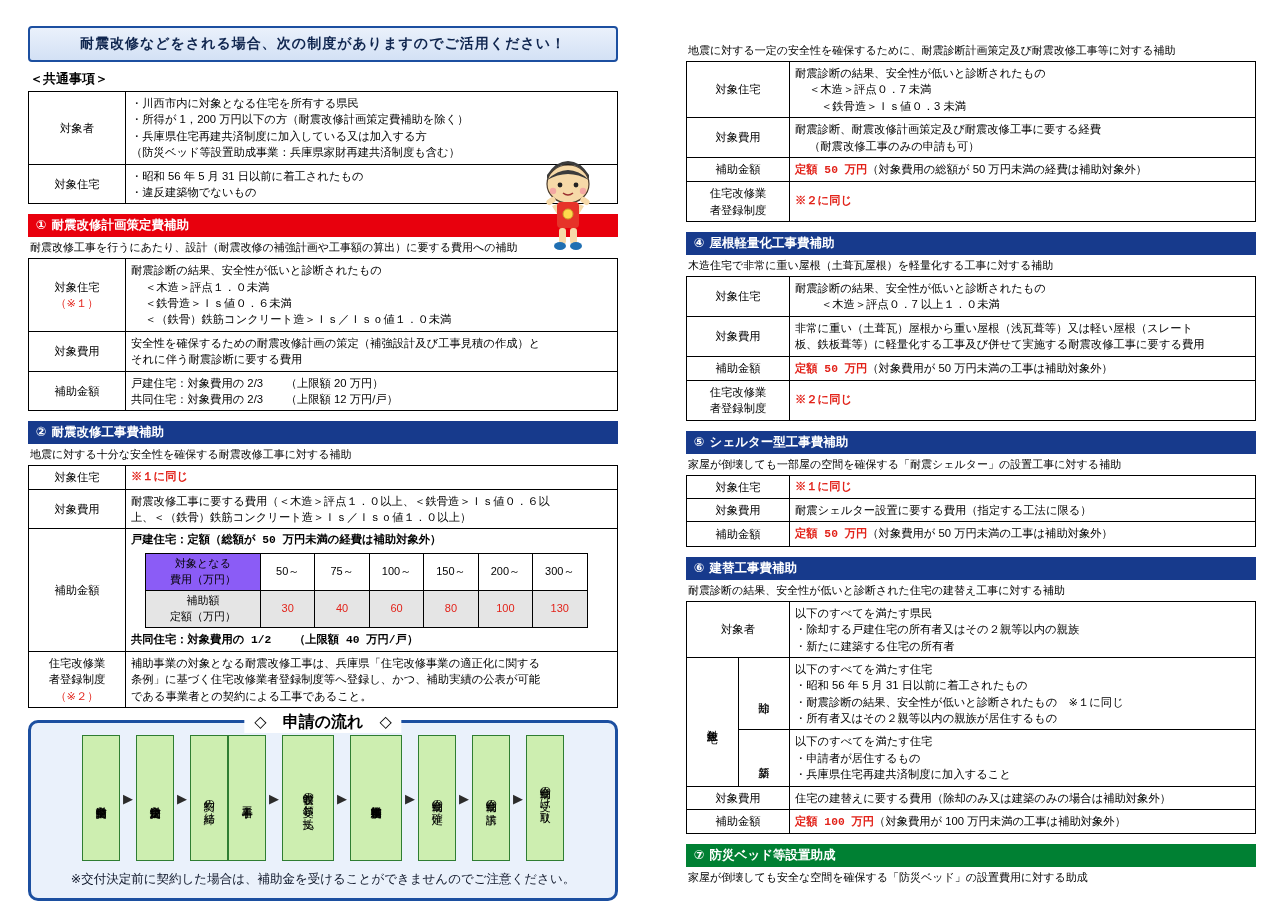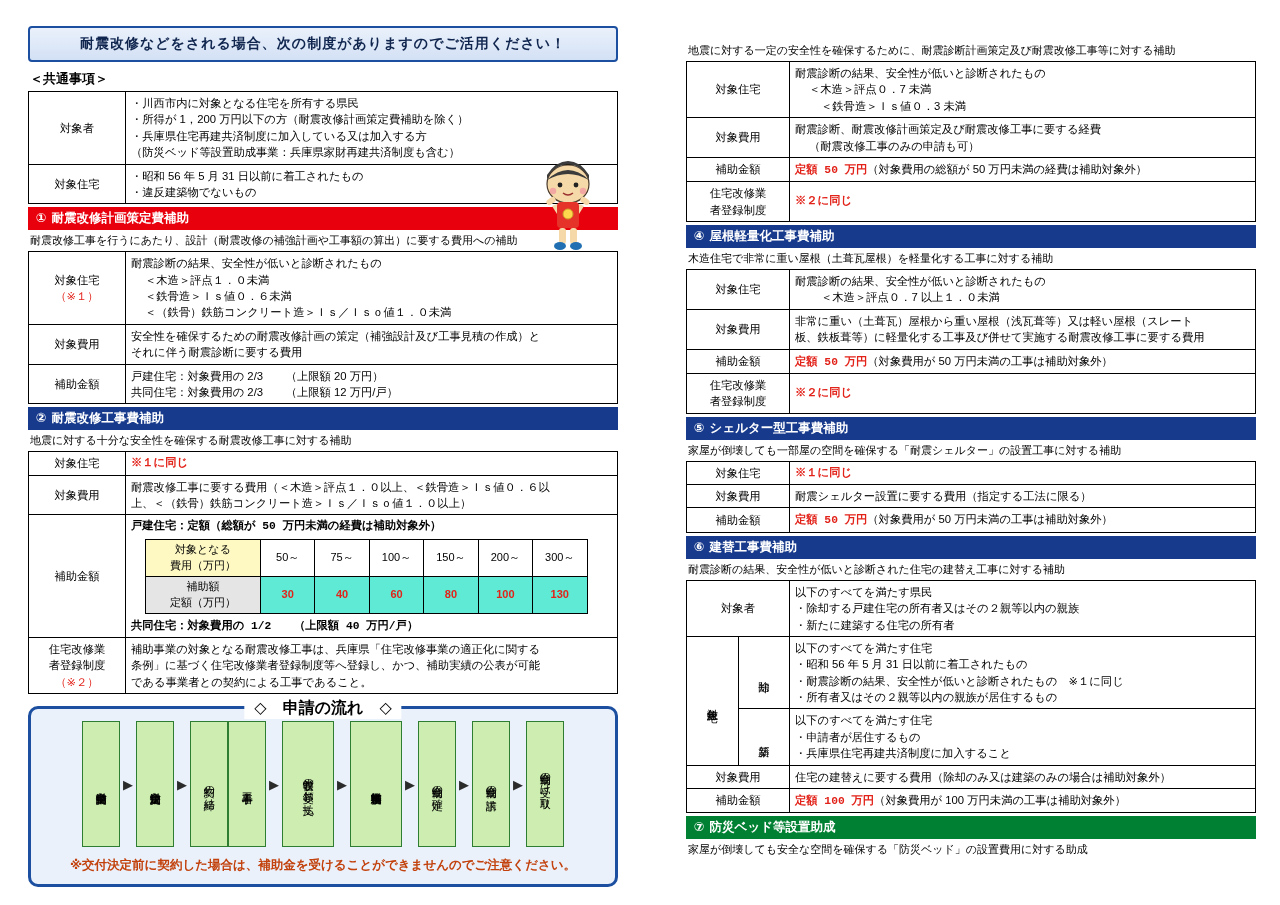--- a/index.html
+++ b/index.html
@@ -27,50 +27,50 @@
   td.hd{background:#ffffff;text-align:center;white-space:nowrap;width:86px;}
   td.hd.wide{width:92px;}
   .red{color:#e2231a;}
   .bold{font-weight:bold;font-family:Liberation Mono, monospace;}
   .indent1{padding-left:14px;}
   .indent2{padding-left:26px;}
 
   
   .numhead{
     color:#fff;font-weight:bold;font-size:12.5px;
-    padding:3px 8px;margin-top:3px;
+    padding:3px 8px;margin-top:10px;
   }
   .numhead.red{background:#e8000d;color:#fff;}
   .numhead.navy{background:#173a8c;}
   .numhead.green{background:#008033;}
   .numhead .circ{display:inline-block;margin-right:5px;}
   .desc{font-size:11px;margin:3px 0 3px 2px;}
 
   
   .mascot{position:absolute;right:10px;top:88px;width:80px;height:96px;}
 
   
   table.sub{border-collapse:collapse;width:92%;margin:4px 0 4px 14px;table-layout:fixed;}
   table.sub td{border:1px solid #000;text-align:center;padding:2px 3px;font-size:11px;}
-  table.sub td.lbl{width:108px;text-align:center;background:#fef9c3;}
-  table.sub tr.amt td{background:#5eead4;color:#e2231a;font-weight:bold;}
+  table.sub td.lbl{width:108px;text-align:center;background:#8b5cf6;}
+  table.sub tr.amt td{background:#e5e5e5;color:#e2231a;font-weight:normal;}
 
   
   .flowbox{margin-top:12px;border:3px solid #1c4fa0;border-radius:10px;background:#eaf1fb;padding:12px 10px 10px;position:relative;}
   .flowtitle{position:absolute;top:-11px;left:50%;transform:translateX(-50%);background:#fff;padding:0 10px;font-weight:bold;font-size:16px;white-space:nowrap;}
   .flowrow{display:flex;align-items:center;justify-content:center;gap:0px;}
   .fnode{
     width:34px;height:118px;border:1px solid #2f7d32;background:#cdeeb0;
     writing-mode:vertical-rl;text-orientation:upright;
     display:flex;align-items:center;justify-content:center;
     font-size:11px;line-height:1.15;padding:3px 1px;letter-spacing:0px;
   }
   .fnode.wide{width:48px;}
   .arrow{width:16px;text-align:center;color:#2b2b2b;font-size:13px;}
-  .flownote{text-align:center;color:#c2410c;font-weight:bold;font-size:12.5px;margin-top:10px;}
+  .flownote{text-align:center;color:#0f172a;font-weight:normal;font-size:12.5px;margin-top:10px;}
 
   
   table.nest{border-collapse:collapse;width:100%;table-layout:fixed;}
   table.nest td{border:1px solid #000;padding:3px 5px;font-size:11.3px;line-height:1.45;vertical-align:middle;}
   td.vert{width:22px;text-align:center;padding:2px;}
   .vtext{writing-mode:vertical-rl;text-orientation:upright;margin:0 auto;letter-spacing:1px;}
 </style>
 </head>
 <body>
 

